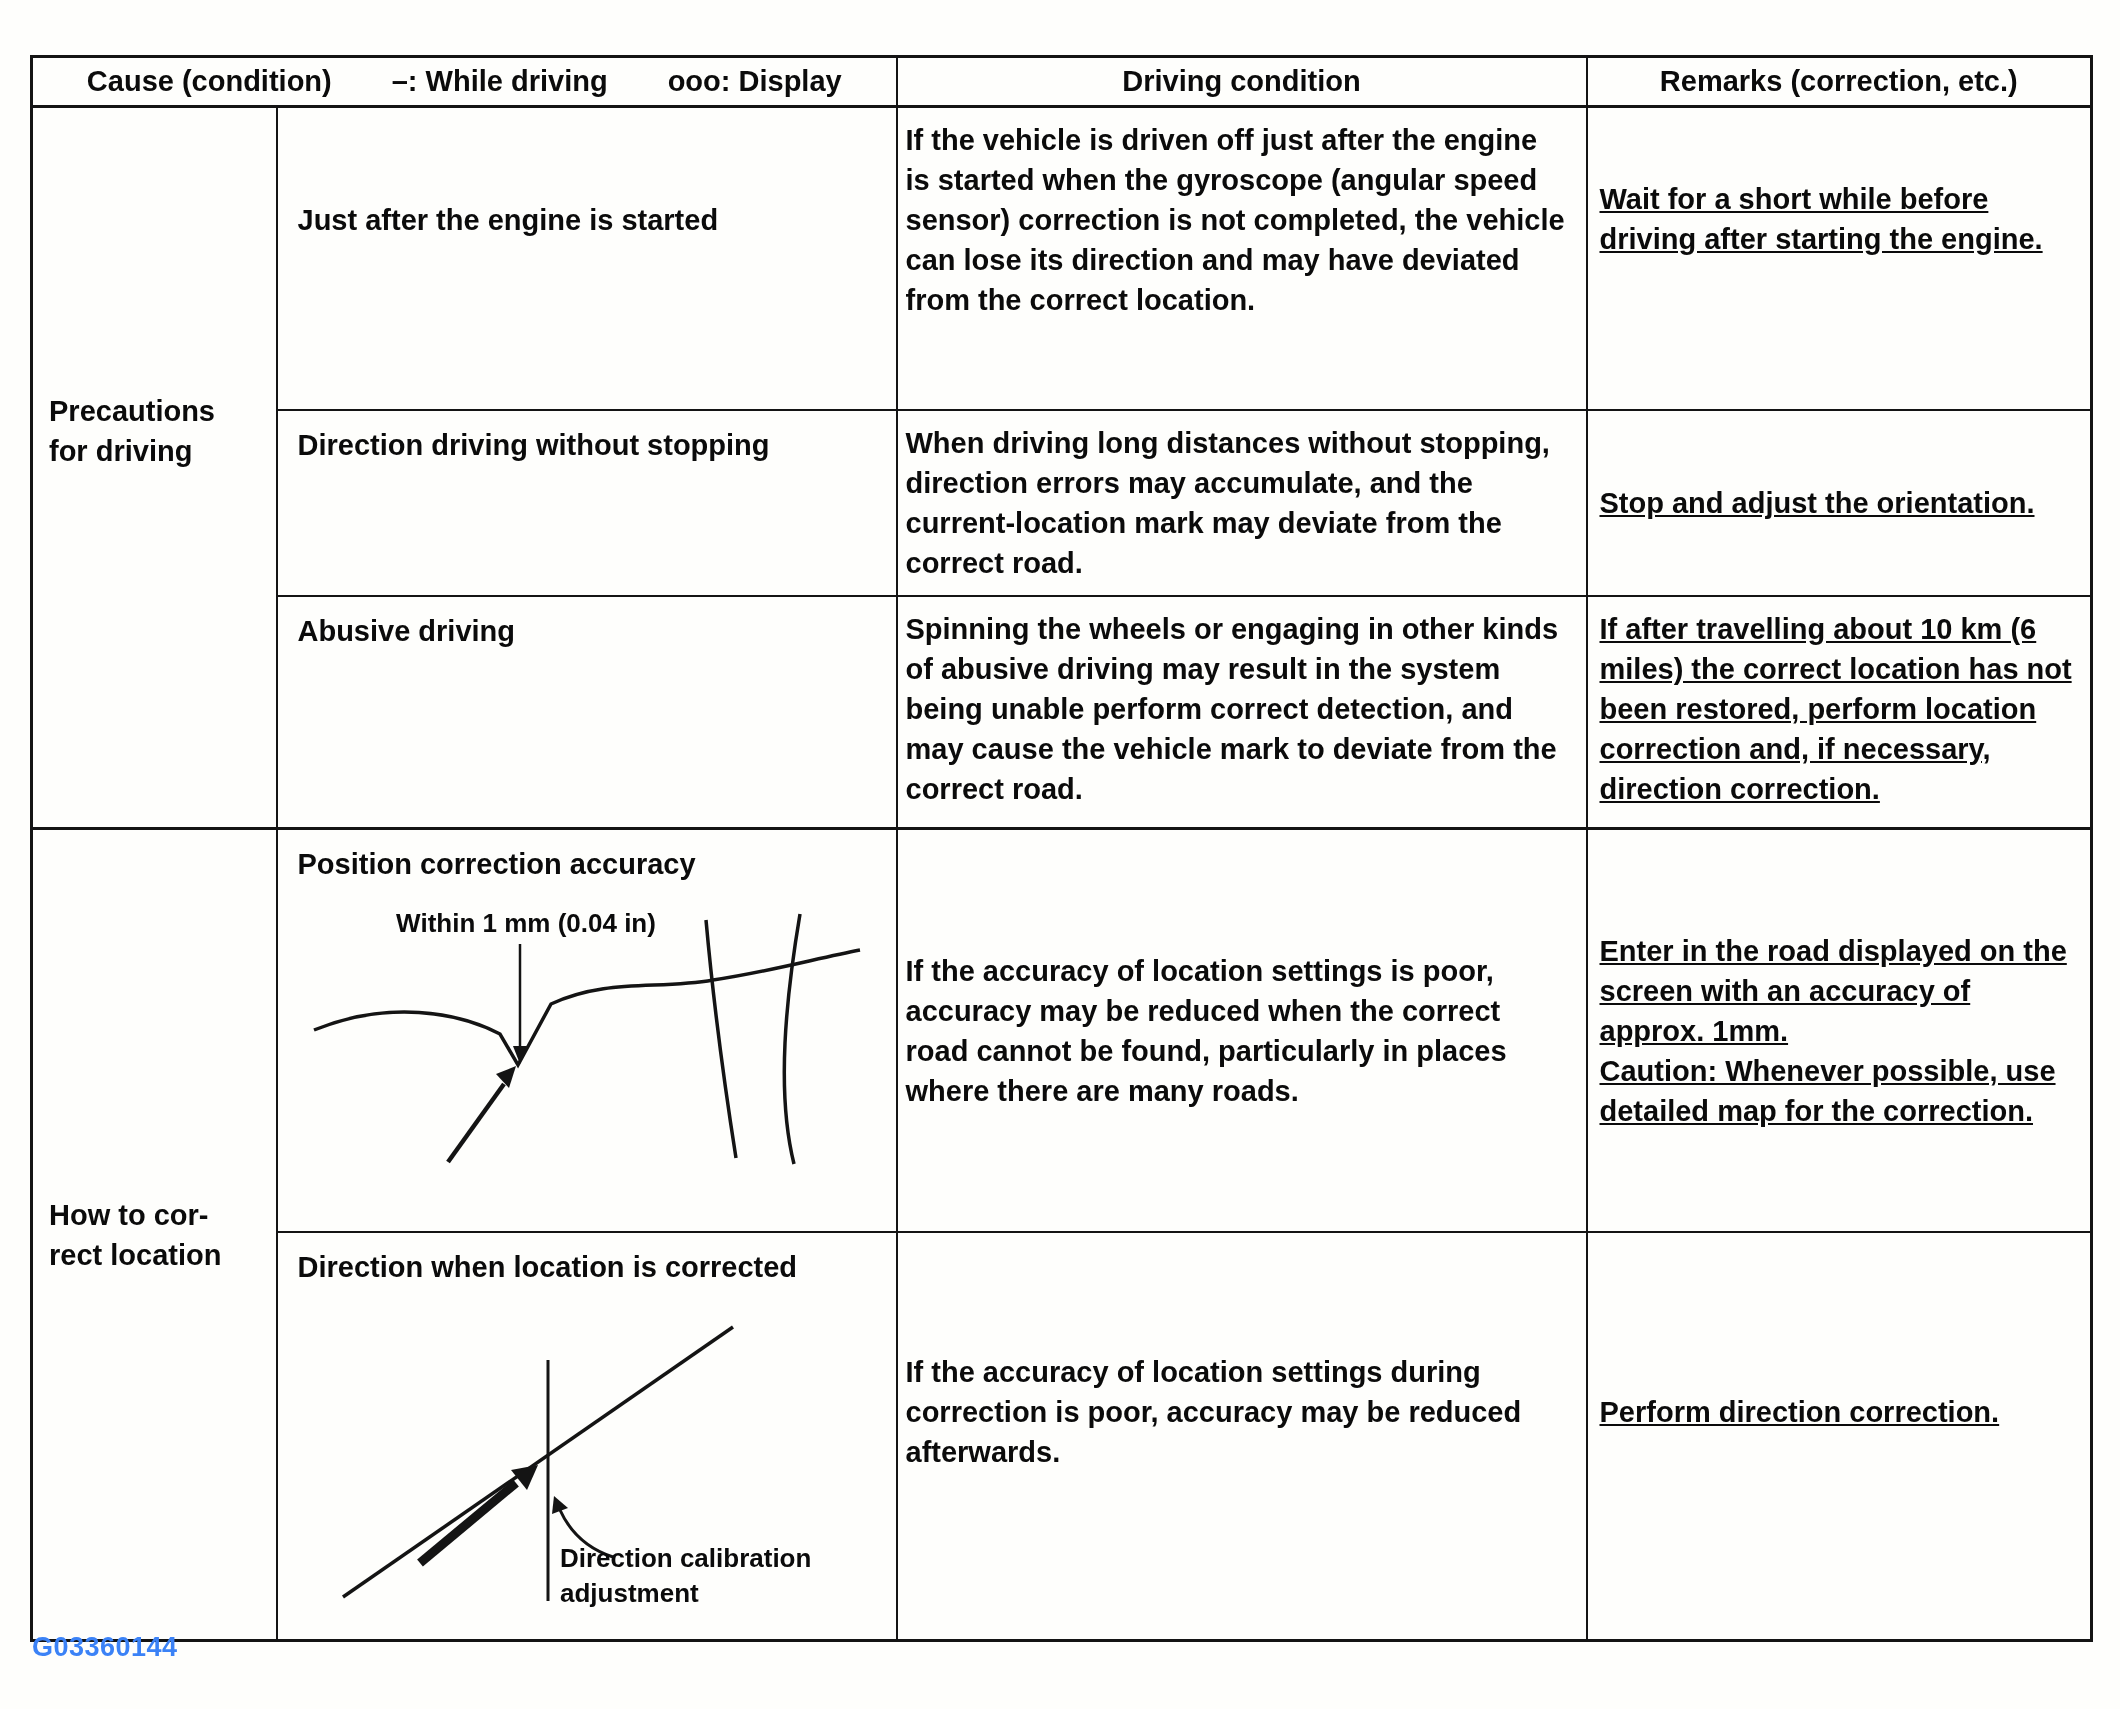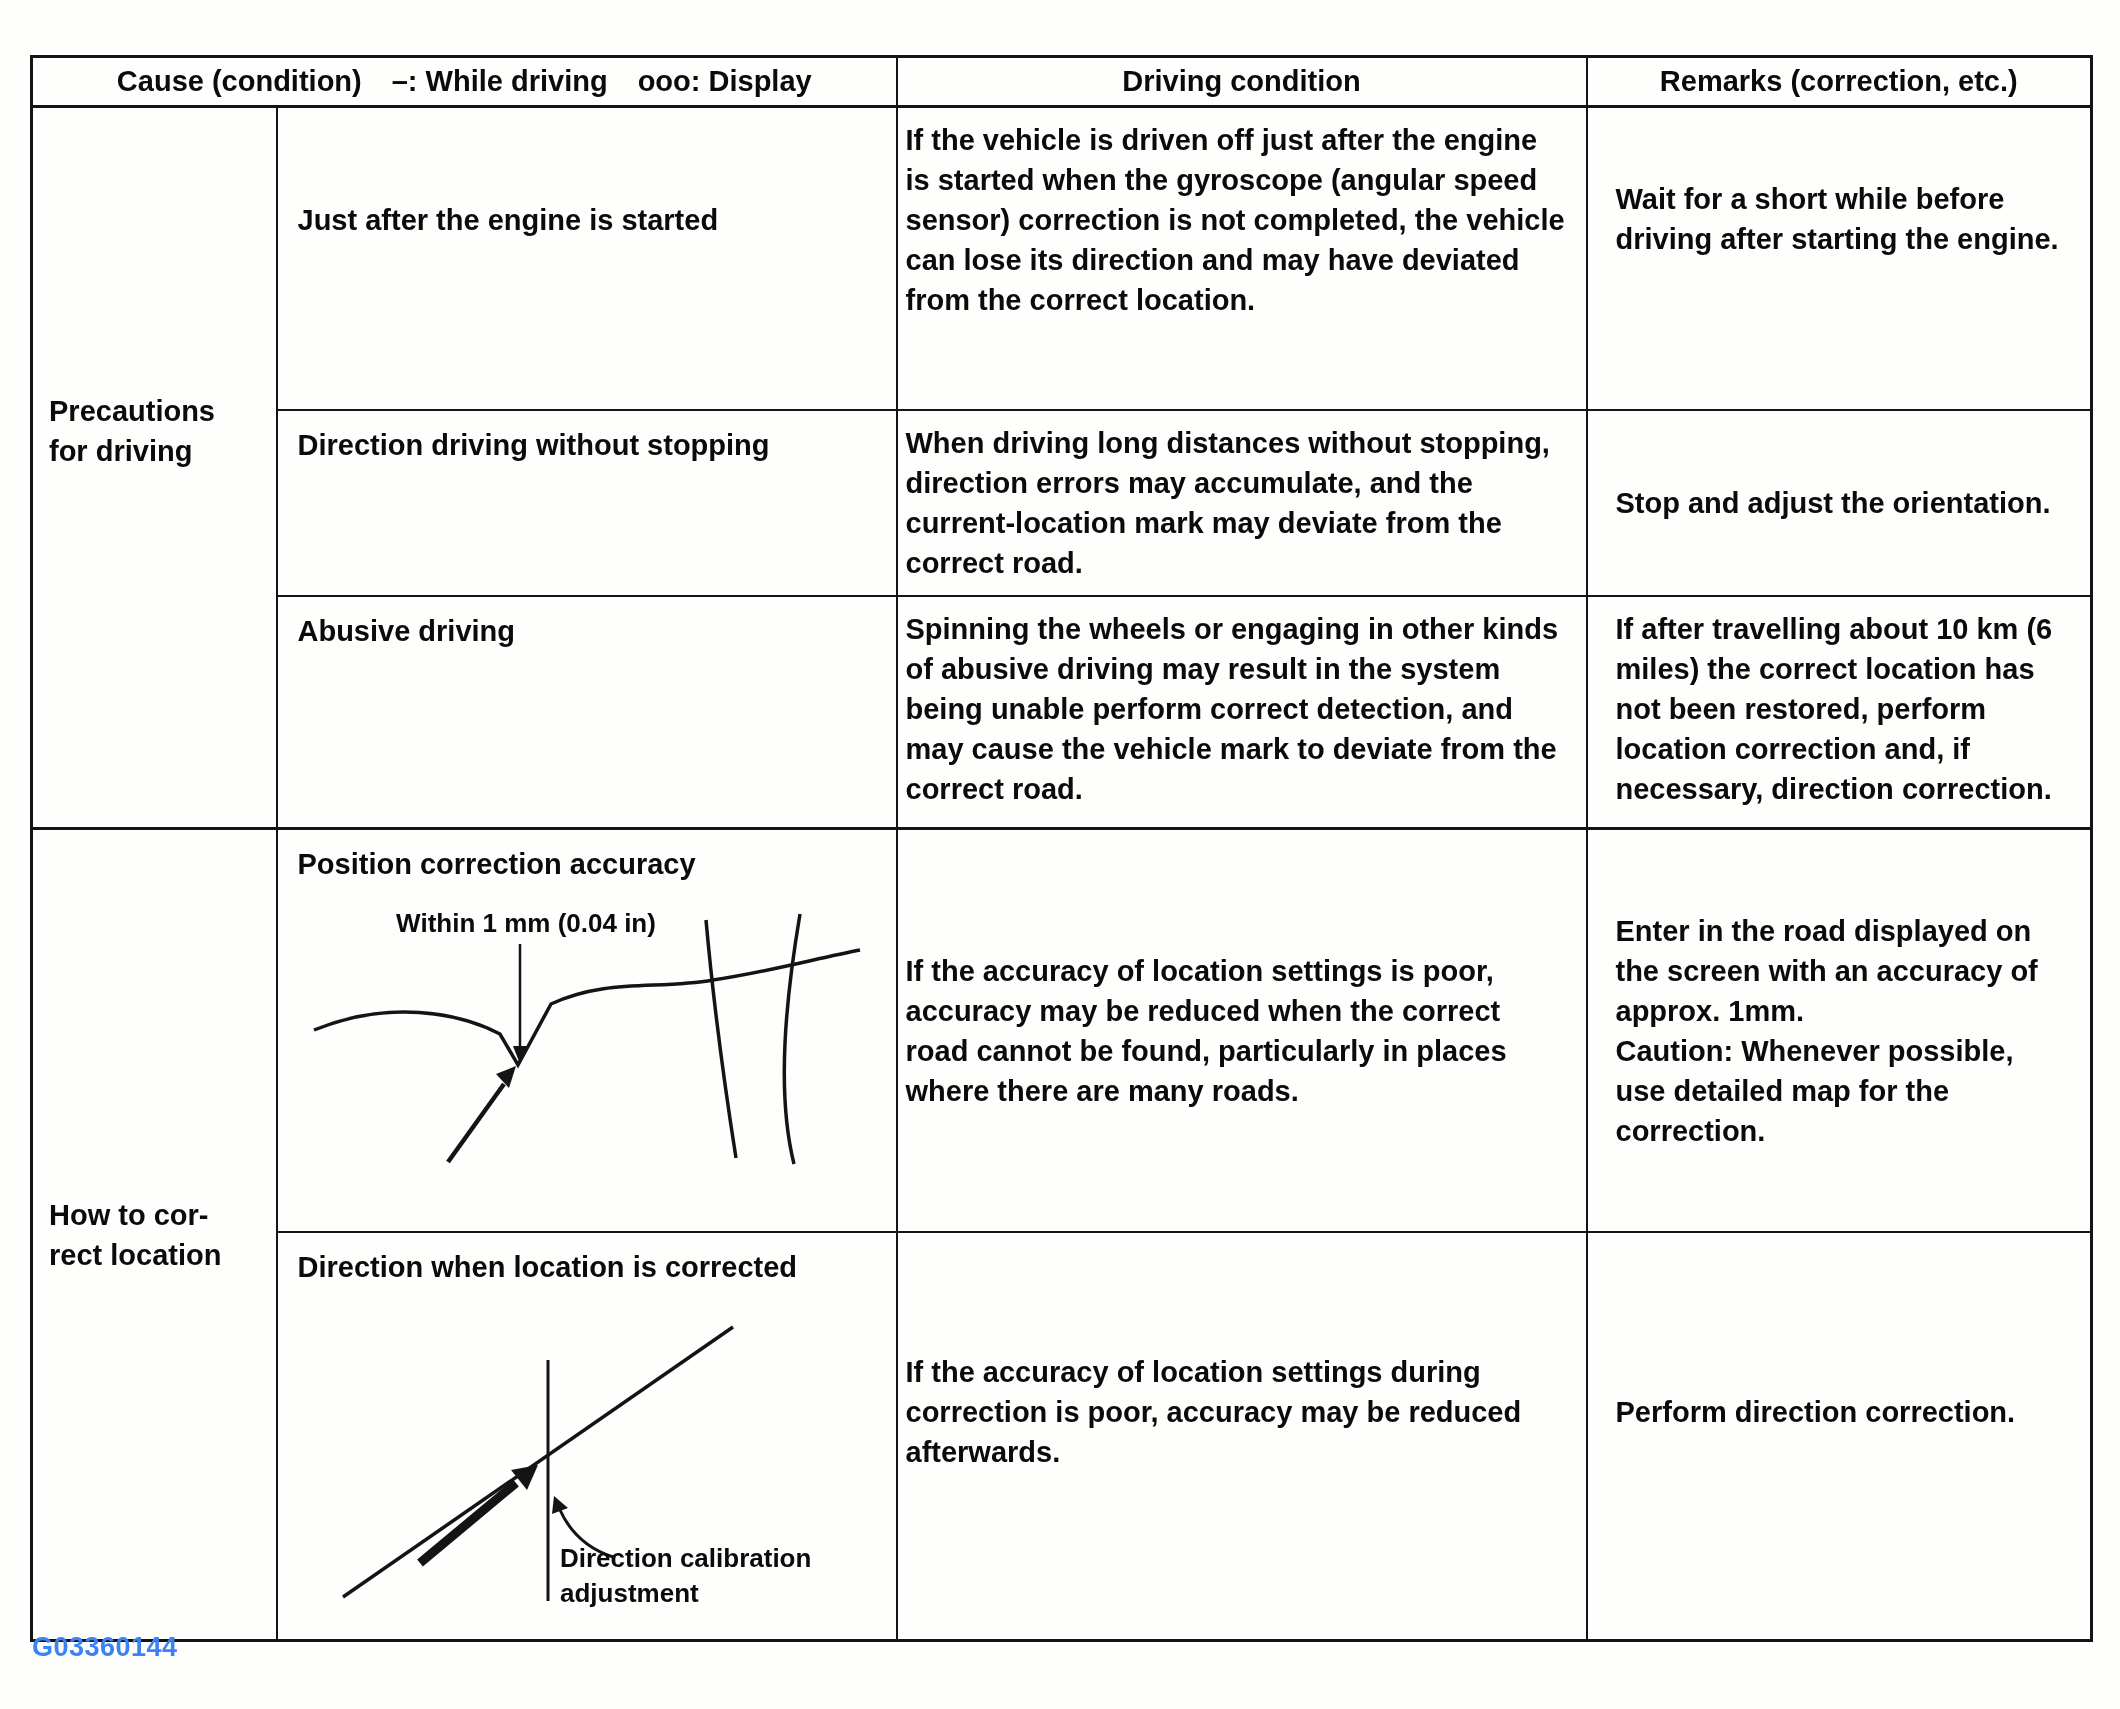--- a/index.html
+++ b/index.html
@@ -35,40 +35,40 @@
     border-bottom: 3px solid #141414;
     height: 50px;
     text-align: center;
     vertical-align: middle;
     font-size: 29px;
   }
   th.cause-header .legend-wrap {
     display: flex;
     justify-content: center;
     align-items: baseline;
-    gap: 30px;
+    gap: 60px;
   }
   tr.section-start td { border-top: 3px solid #141414; }
 
   tr.r1 { height: 303px; }
   tr.r2 { height: 183px; }
   tr.r3 { height: 233px; }
   tr.r4 { height: 383px; }
   tr.r5 { height: 378px; }
 
   td.group {
     padding: 10px 12px 10px 16px;
     vertical-align: middle;
     white-space: pre-line;
   }
   td.group-precautions { padding-bottom: 84px; }
 
   td.cond { padding: 14px 20px; }
   td.drv  { padding: 12px 18px 12px 8px; }
-  td.rem  { padding: 12px 28px; }
+  td.rem  { padding: 12px 12px; text-decoration: underline; }
 
   td.va-mid { vertical-align: middle; }
   td.lift-90 { padding-bottom: 90px; }
   td.lift-60 { padding-bottom: 60px; }
   .pre { white-space: pre-line; }
 
   .diagram-block { margin-top: 18px; margin-left: 10px; }
   svg .dg-label {
     font-family: "Liberation Sans", "DejaVu Sans", sans-serif;
     font-weight: 700;

